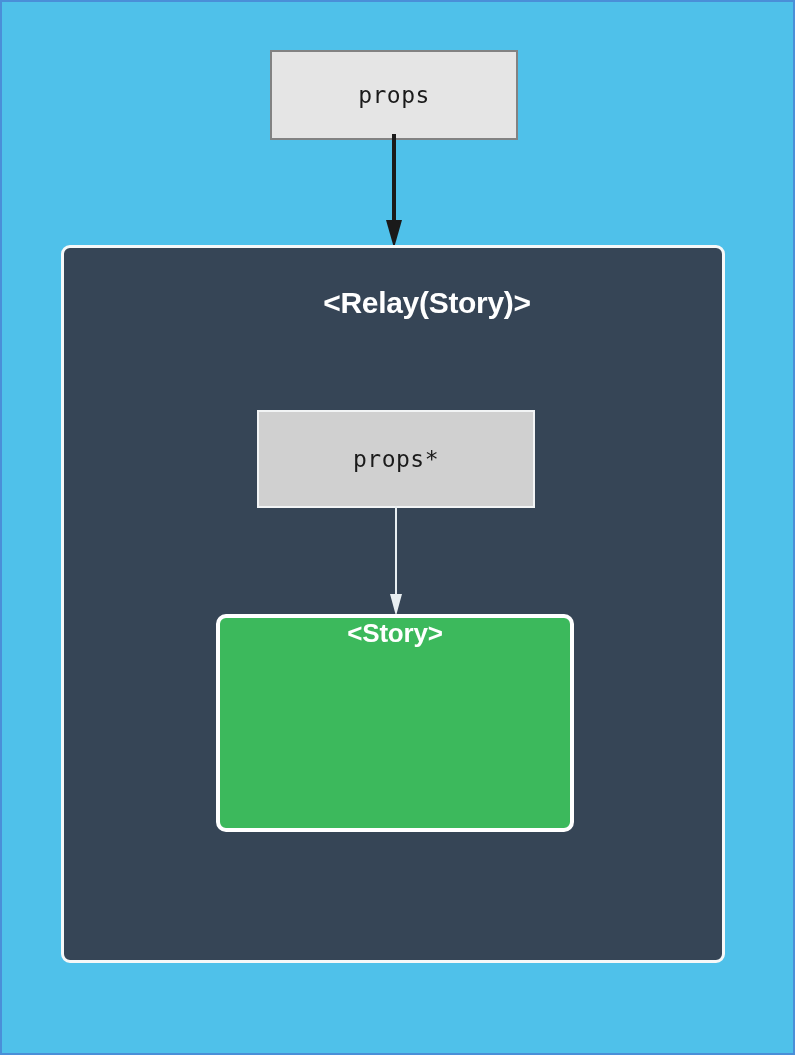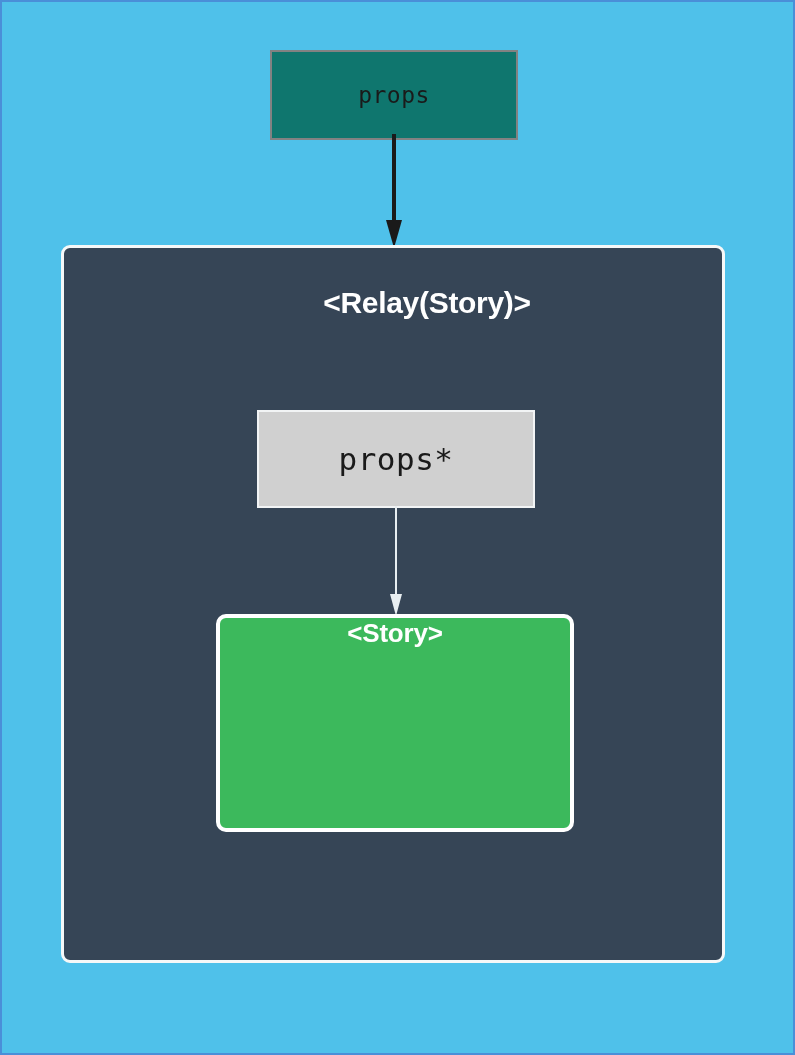--- a/index.html
+++ b/index.html
@@ -19,21 +19,21 @@
     font-family: "Liberation Sans", sans-serif;
   }
 
   
   .props-node-outer {
     position: absolute;
     left: 268px;
     top: 48px;
     width: 248px;
     height: 90px;
-    background: #0f766e;
+    background: #e5e5e5;
     border: 2px solid #828282;
     box-sizing: border-box;
     display: flex;
     align-items: center;
     justify-content: center;
   }
   .props-node-outer .node-label {
     font-family: "DejaVu Sans Mono", "Liberation Mono", monospace;
     font-size: 23px;
     color: #1a1a1a;
@@ -84,21 +84,21 @@
     height: 98px;
     background: #d0d0d0;
     border: 2px solid #f2f4f5;
     box-sizing: border-box;
     display: flex;
     align-items: center;
     justify-content: center;
   }
   .props-node-inner .node-label {
     font-family: "DejaVu Sans Mono", "Liberation Mono", monospace;
-    font-size: 31px;
+    font-size: 23px;
     color: #1a1a1a;
     letter-spacing: 0.5px;
   }
 
   
   .arrow-inner {
     position: absolute;
     left: 316px;
     top: 258px;
     width: 32px;

